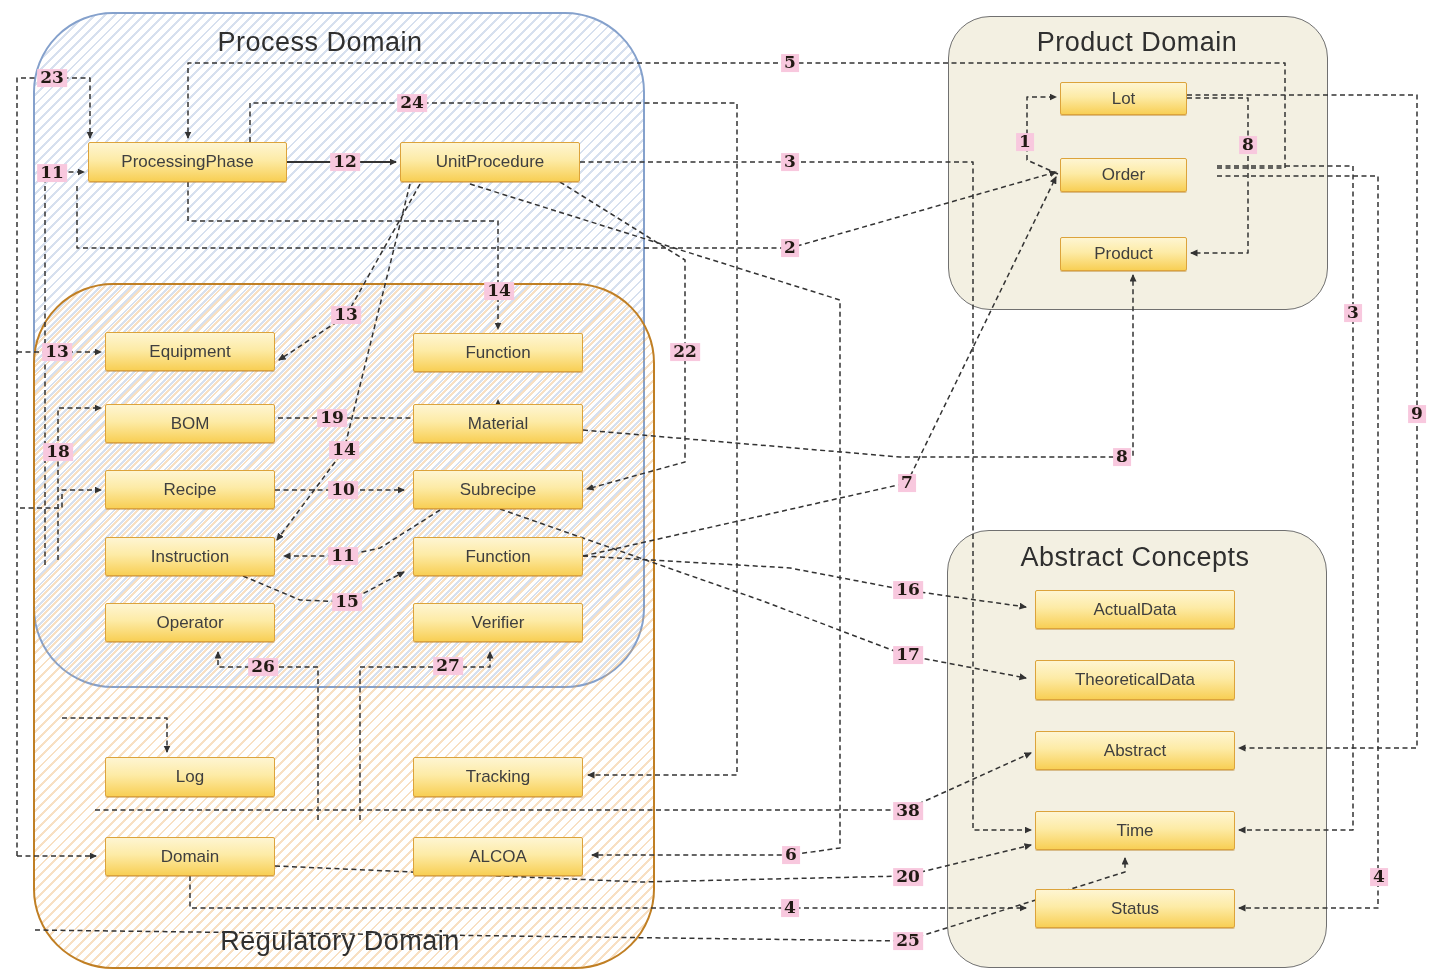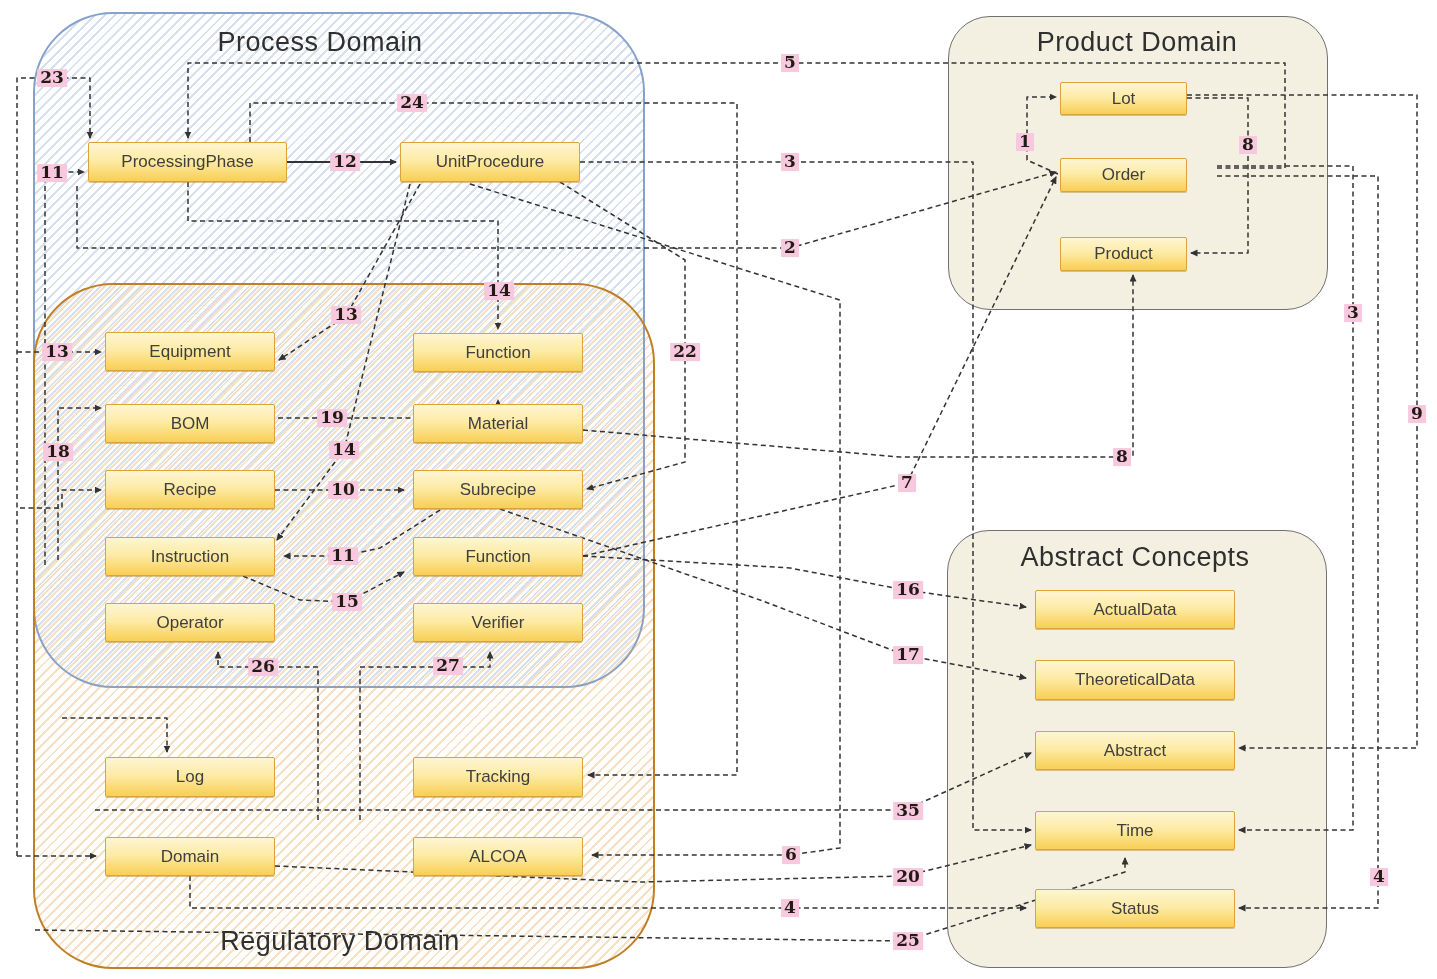--- a/index.html
+++ b/index.html
@@ -141,20 +141,20 @@
       <span class="edge-label" style="left: 1122px; top: 457px;">8</span>
       <span class="edge-label" style="left: 1353px; top: 313px;">3</span>
       <span class="edge-label" style="left: 1417px; top: 414px;">9</span>
       <span class="edge-label" style="left: 907px; top: 483px;">7</span>
       <span class="edge-label" style="left: 343px; top: 556px;">11</span>
       <span class="edge-label" style="left: 347px; top: 602px;">15</span>
       <span class="edge-label" style="left: 908px; top: 590px;">16</span>
       <span class="edge-label" style="left: 908px; top: 655px;">17</span>
       <span class="edge-label" style="left: 263px; top: 667px;">26</span>
       <span class="edge-label" style="left: 448px; top: 666px;">27</span>
-      <span class="edge-label" style="left: 908px; top: 811px;">35</span>
+      <span class="edge-label" style="left: 908px; top: 811px;">38</span>
       <span class="edge-label" style="left: 791px; top: 855px;">6</span>
       <span class="edge-label" style="left: 908px; top: 877px;">20</span>
       <span class="edge-label" style="left: 790px; top: 908px;">4</span>
       <span class="edge-label" style="left: 908px; top: 941px;">25</span>
       <span class="edge-label" style="left: 1379px; top: 877px;">4</span>
     </div>
 </div>
 
 </body></html>

